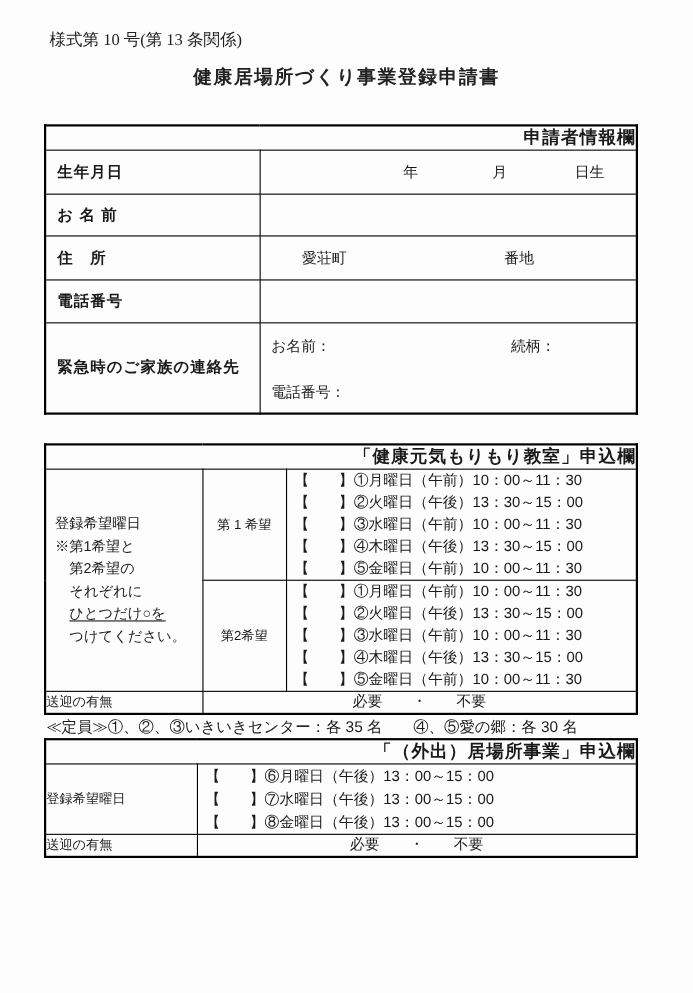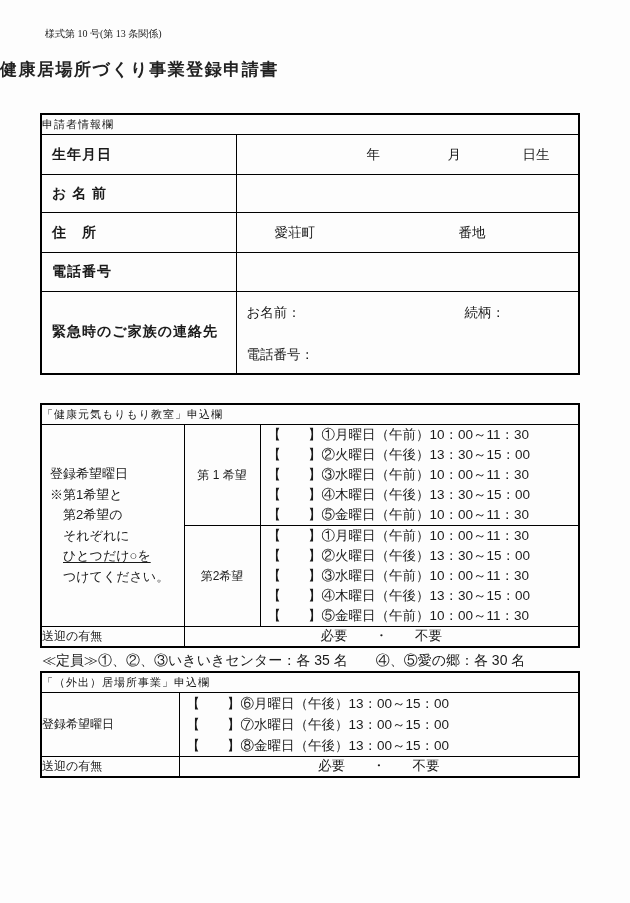--- a/index.html
+++ b/index.html
@@ -2,34 +2,34 @@
 <html><head>
 <meta charset="utf-8">
 <style>
   html,body { margin:0; padding:0; background:#fbfbfb; }
   .page {
     position:relative; width:630px; height:903px; background:#fdfdfd;
     font-family:"Liberation Sans", sans-serif; color:#1a1a1a; overflow:hidden;
   }
   .form-no {
     position:absolute; left:45px; top:27px;
-    font-family:"Liberation Serif", serif; font-size:10px; color:#222;
+    font-family:"Liberation Serif", serif; font-size:15px; color:#222;
   }
   .doc-title {
     position:absolute; left:0; top:58px; width:100%;
-    text-align:left; font-size:17px; font-weight:bold; letter-spacing:1.5px; color:#222;
+    text-align:center; font-size:17px; font-weight:bold; letter-spacing:1.5px; color:#222;
   }
   table.t {
     position:absolute; left:40px; width:538px;
     border-collapse:collapse; table-layout:fixed; background:#fdfdfd;
     border:2px solid #000;
   }
   table.t td, table.t th { border:1px solid #000; padding:0; overflow:hidden; }
   th.thead {
-    font-size:11px; font-weight:normal; text-align:left; vertical-align:middle;
+    font-size:16px; font-weight:bold; text-align:right; vertical-align:middle;
     height:19px; letter-spacing:1px;
   }
   .t1 { top:113px; }
   .t1 td.lbl {
     font-size:14px; font-weight:bold; padding-left:10px; vertical-align:middle;
     letter-spacing:1px;
   }
   .t1 td.val { font-size:13.5px; vertical-align:middle; position:relative; }
   .absv { position:absolute; top:50%; transform:translateY(-50%); white-space:nowrap; }
   .emline { position:absolute; left:0; width:100%; height:16px; line-height:16px;padding-left:32px; }

